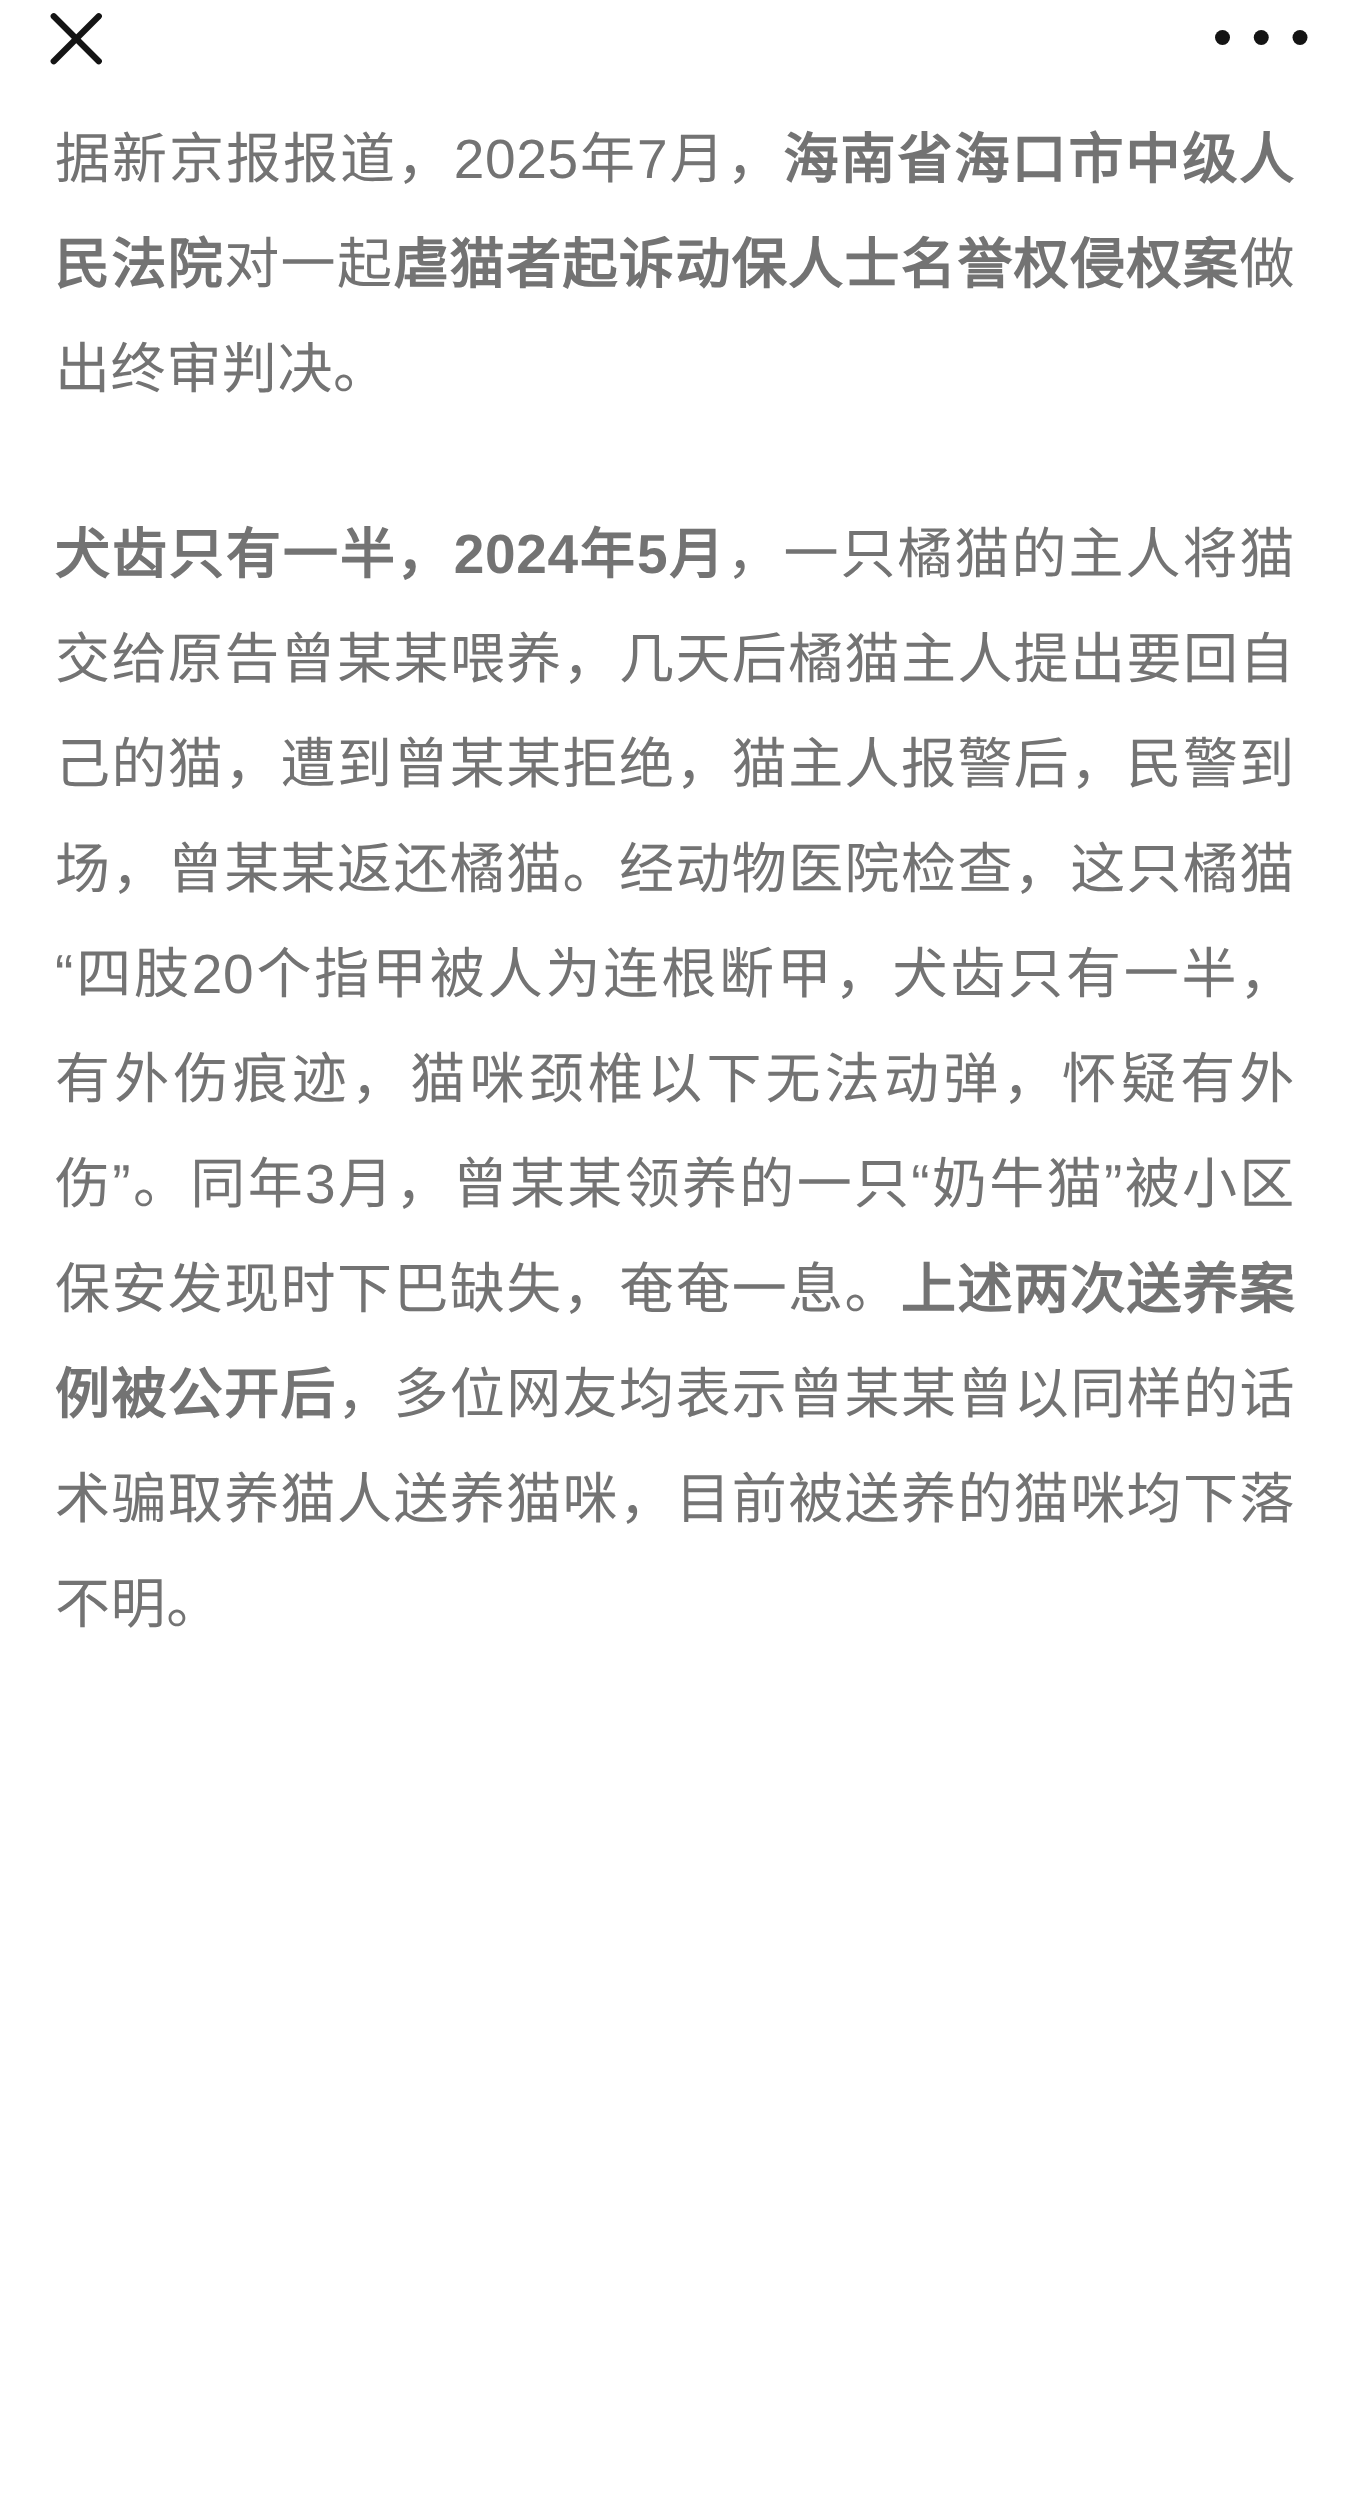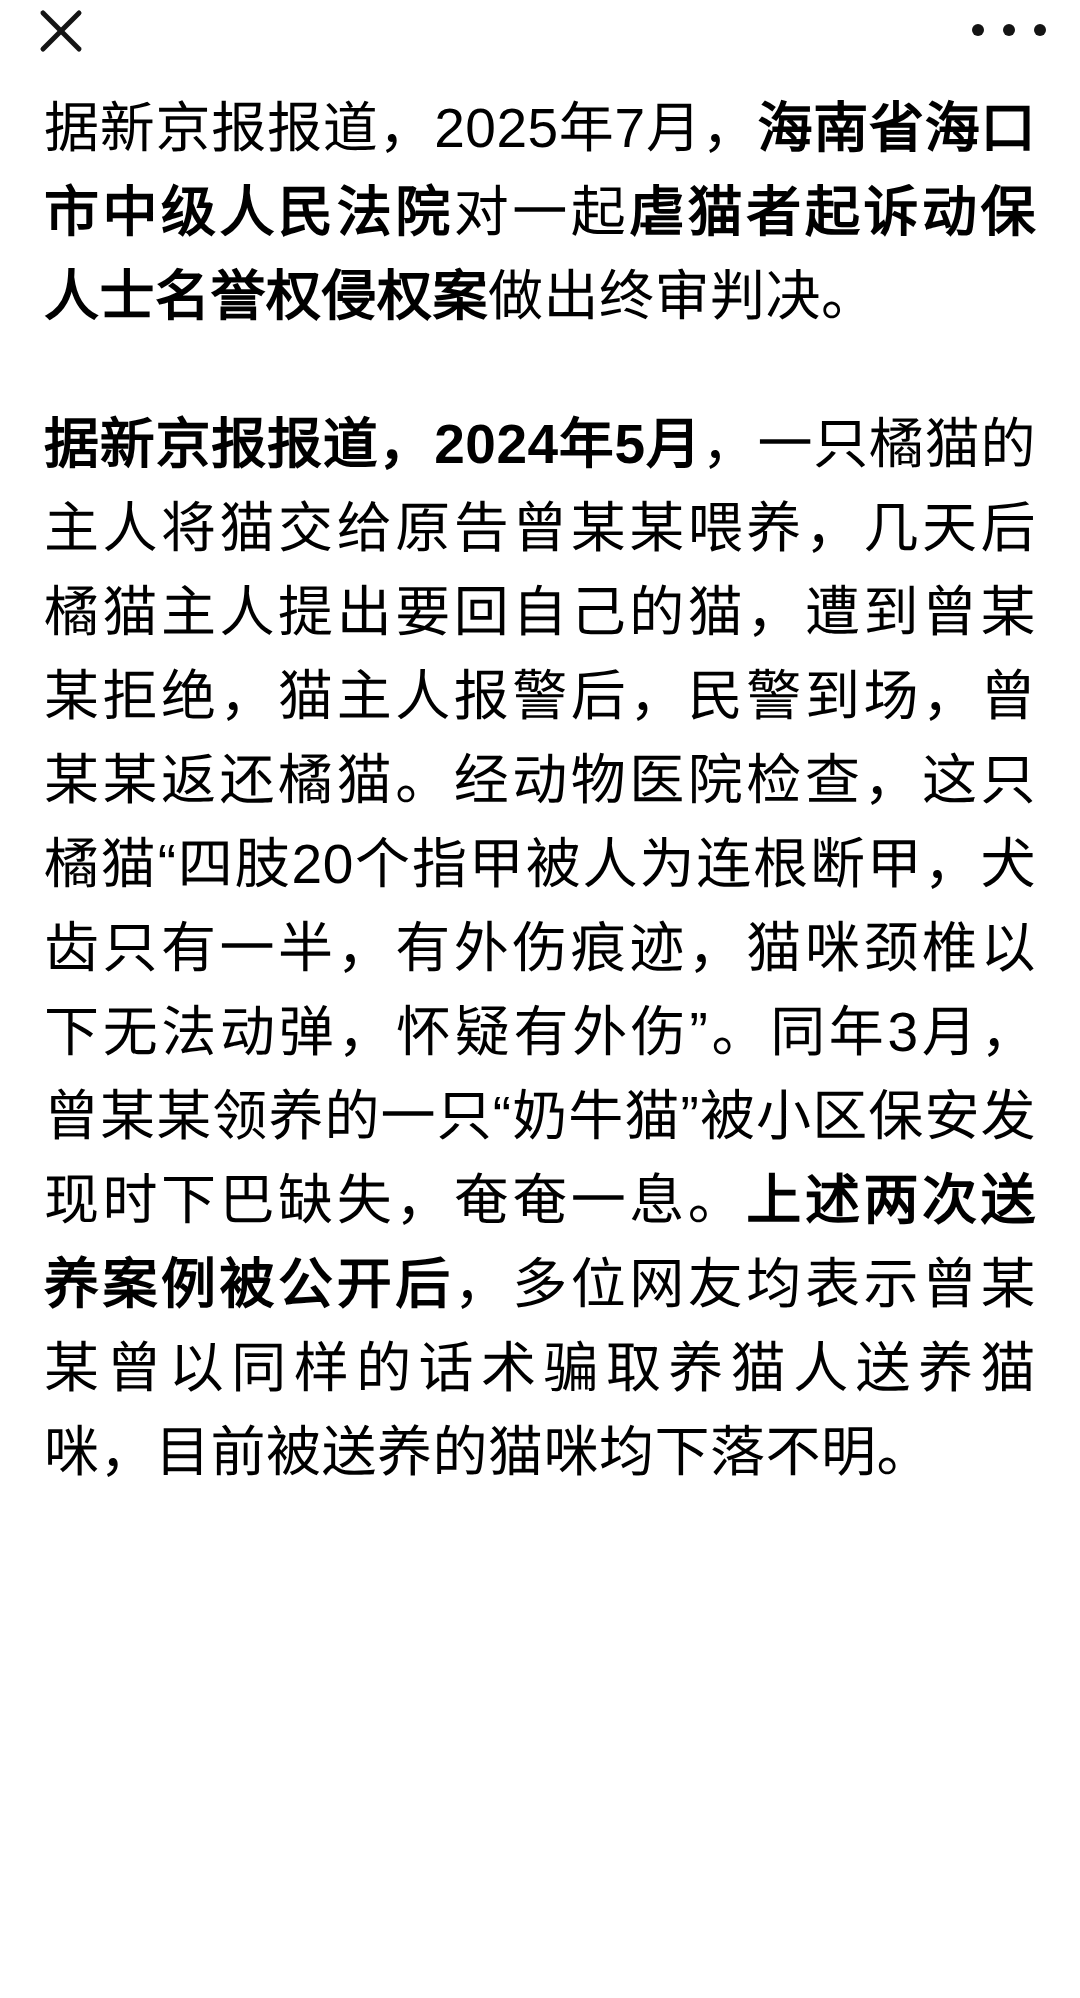--- a/index.html
+++ b/index.html
@@ -50,27 +50,27 @@
     border-radius: 50%;
     background: #141414;
   }
 
   
   .article {
     box-sizing: border-box;
     padding: 8px 44px 0 44px;
   }
   .para {
-    font-size: 55px;
+    font-size: 44px;
     line-height: 84px;
     letter-spacing: 0.5px;
     text-align: justify;
     text-justify: inter-ideograph;
     margin: 0 0 52px 0;
-    color: #000000;
+    color: #737373;
     font-weight: 400;
   }
   .para.first { margin-bottom: 64px; }
   .b { font-weight: 700; }
 </style>
 </head>
 <body>
 
 <div class="topbar">
   <div class="close-btn">
@@ -81,14 +81,14 @@
   </div>
   <div class="more-btn">
     <span class="dot"></span>
     <span class="dot"></span>
     <span class="dot"></span>
   </div>
 </div>
 
 <div class="article">
   <p class="para first"><span>据新京报报道，2025年7月，</span><span class="b">海南省海口市中级人民法院</span><span>对一起</span><span class="b">虐猫者起诉动保人士名誉权侵权案</span><span>做出终审判决。</span></p>
-  <p class="para"><span class="b">据新京报报道，2024年5月</span><span>，一只橘猫的主人将猫交给原告曾某某喂养，几天后橘猫主人提出要回自己的猫，遭到曾某某拒绝，猫主人报警后，民警到场，曾某某返还橘猫。经动物医院检查，这只橘猫“四肢20个指甲被人为连根断甲，犬齿只有一半，有外伤痕迹，猫咪颈椎以下无法动弹，怀疑有外伤”。同年3月，曾某某领养的一只“奶牛猫”被小区保安发现时下巴缺失，奄奄一息。</span><span class="b">上述两次送养案例被公开后</span><span>，多位网友均表示曾某某曾以同样的话术骗取养猫人送养猫咪，目前被送养的猫咪均下落不明。</span></p>
+  <p class="para"><span class="b">犬齿只有一半，2024年5月</span><span>，一只橘猫的主人将猫交给原告曾某某喂养，几天后橘猫主人提出要回自己的猫，遭到曾某某拒绝，猫主人报警后，民警到场，曾某某返还橘猫。经动物医院检查，这只橘猫“四肢20个指甲被人为连根断甲，犬齿只有一半，有外伤痕迹，猫咪颈椎以下无法动弹，怀疑有外伤”。同年3月，曾某某领养的一只“奶牛猫”被小区保安发现时下巴缺失，奄奄一息。</span><span class="b">上述两次送养案例被公开后</span><span>，多位网友均表示曾某某曾以同样的话术骗取养猫人送养猫咪，目前被送养的猫咪均下落不明。</span></p>
 </div>
 
 </body></html>

